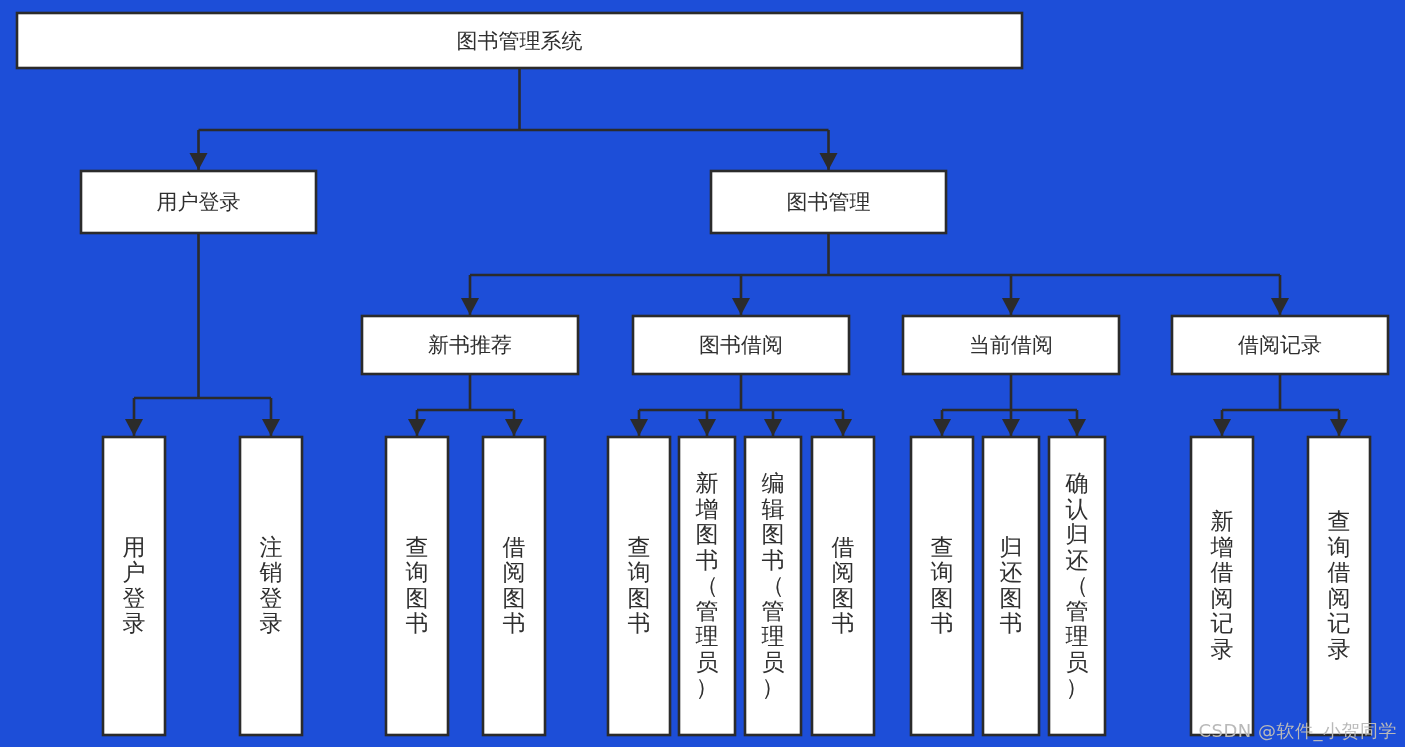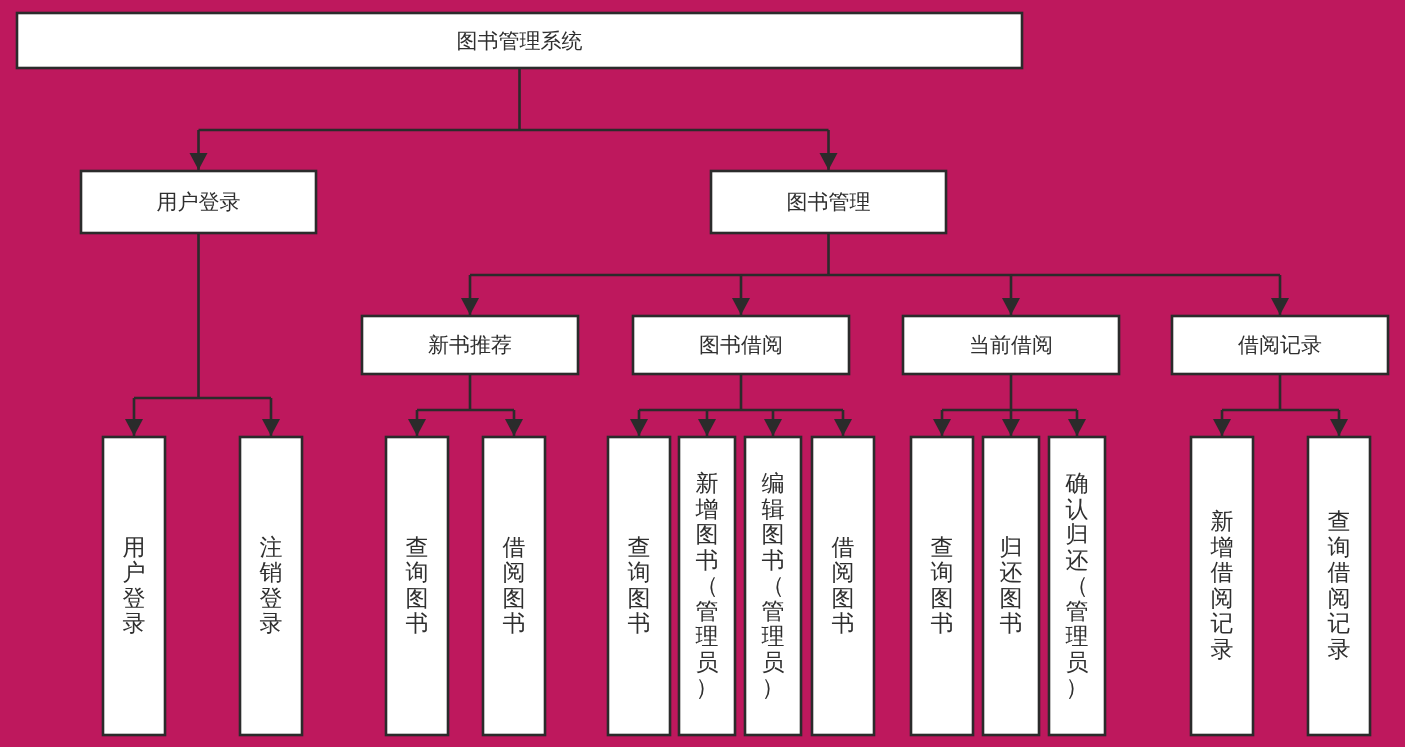--- a/index.html
+++ b/index.html
@@ -11,21 +11,21 @@
     width: 1405px;
     height: 747px;
     font-family: "DejaVu Sans", "Liberation Sans", sans-serif;
     overflow: hidden;
     position: relative;
   }
   #diagram-root {
     position: relative;
     width: 1405px;
     height: 747px;
-    background: #be185d;
+    background: #1d4ed8;
   }
   svg.diagram {
     position: absolute;
     left: 0;
     top: 0;
     width: 1405px;
     height: 747px;
     display: block;
   }
   .node-box {
@@ -205,13 +205,14 @@
           <rect x="1191" y="437" width="62" height="298" class="node-box"></rect>
           <text x="1222" y="529.39" class="node-label-v"><tspan x="1222" dy="0">新</tspan><tspan x="1222" dy="25.5">增</tspan><tspan x="1222" dy="25.5">借</tspan><tspan x="1222" dy="25.5">阅</tspan><tspan x="1222" dy="25.5">记</tspan><tspan x="1222" dy="25.5">录</tspan></text>
         </g>
         <g>
           <rect x="1308" y="437" width="62" height="298" class="node-box"></rect>
           <text x="1339" y="529.39" class="node-label-v"><tspan x="1339" dy="0">查</tspan><tspan x="1339" dy="25.5">询</tspan><tspan x="1339" dy="25.5">借</tspan><tspan x="1339" dy="25.5">阅</tspan><tspan x="1339" dy="25.5">记</tspan><tspan x="1339" dy="25.5">录</tspan></text>
         </g>
       </g>
   </svg>
 
+  <div class="watermark">CSDN @软件_小贺同学</div>
 </div>
 
 </body></html>

